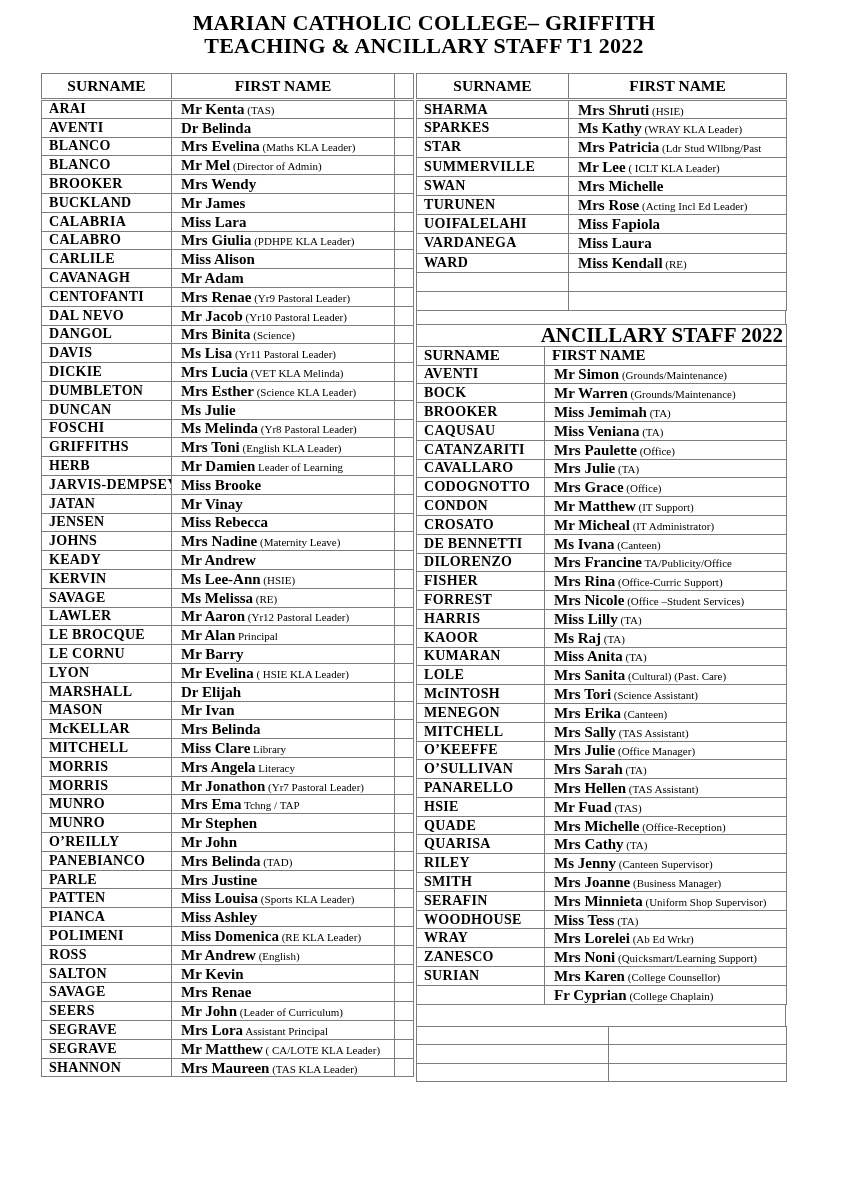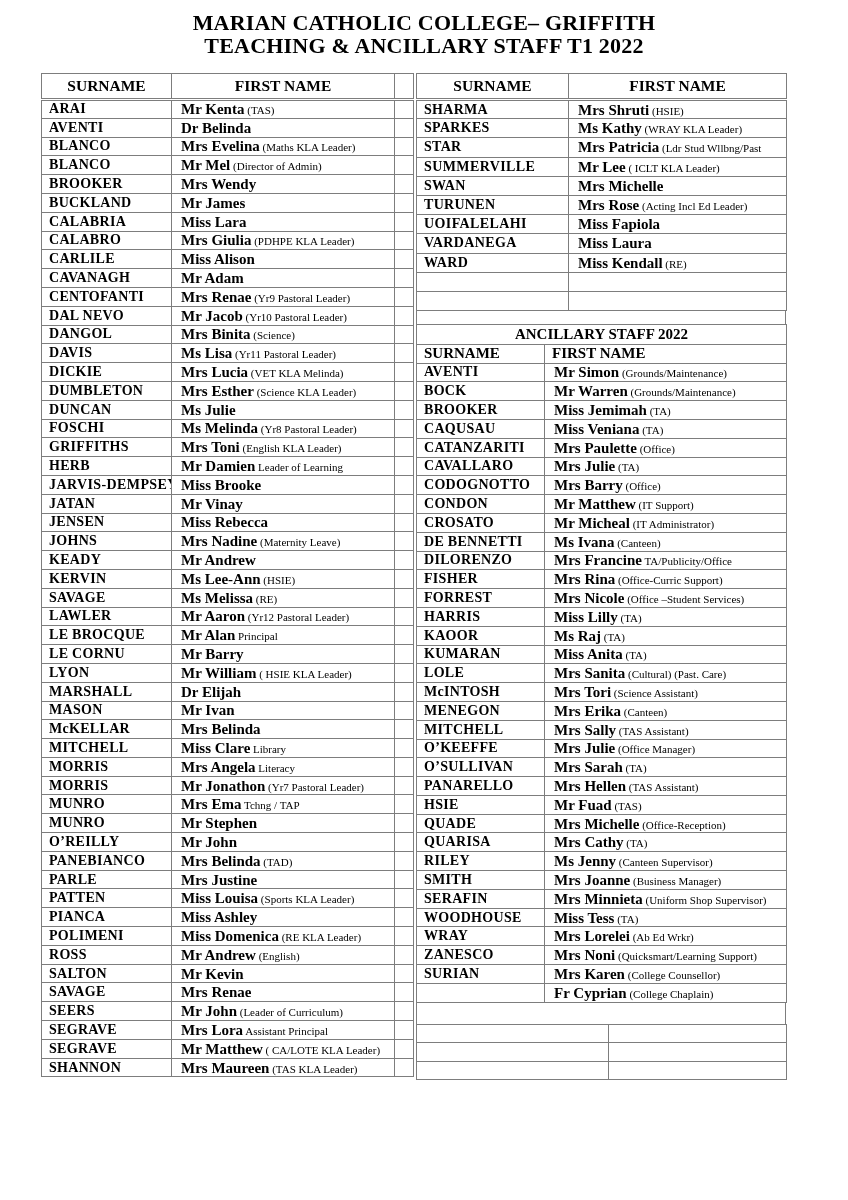--- a/index.html
+++ b/index.html
@@ -16,21 +16,21 @@
   td.sur.small{font-size:14px;letter-spacing:.4px;}
   td.fn{padding-left:9px;}
   .nm{font-size:15px;font-weight:bold;}
   .role{font-size:11px;font-weight:normal;}
   .gapcol{padding:0;}
   .teaching td{height:19.2px;}
   .fullrow{border:1px solid #7d7d7d;margin-top:-1px;}
   .fullrow.a{height:13px;}
   .fullrow.b{height:21px;}
   .anc-table{margin-top:-1px;}
-  .anc-title{height:20px;text-align:center;font-weight:bold;font-size:15px;}
+  .anc-title{height:20px;text-align:right;font-weight:bold;font-size:21px;}
   .anc-head td{font-size:15px;font-weight:bold;height:18.5px;padding-left:7px;}
   .bottom-table{margin-top:-1px;}
   .bottom-table td{height:18.5px;}
 </style>
 </head>
 <body>
 
 <div class="title">
   <div>MARIAN CATHOLIC COLLEGE– GRIFFITH</div>
   <div>TEACHING &amp; ANCILLARY STAFF T1 2022</div>
@@ -198,21 +198,21 @@
             <td class="fn"><span class="nm">Mr Alan</span><span class="role"> Principal</span></td>
             <td class="gapcol"></td>
           </tr>
           <tr>
             <td class="sur">LE CORNU</td>
             <td class="fn"><span class="nm">Mr Barry</span></td>
             <td class="gapcol"></td>
           </tr>
           <tr>
             <td class="sur">LYON</td>
-            <td class="fn"><span class="nm">Mr William</span><span class="role"> ( HSIE KLA Leader)</span></td>
+            <td class="fn"><span class="nm">Mr Evelina</span><span class="role"> ( HSIE KLA Leader)</span></td>
             <td class="gapcol"></td>
           </tr>
           <tr>
             <td class="sur">MARSHALL</td>
             <td class="fn"><span class="nm">Dr Elijah</span></td>
             <td class="gapcol"></td>
           </tr>
           <tr>
             <td class="sur">MASON</td>
             <td class="fn"><span class="nm">Mr Ivan</span></td>
@@ -411,21 +411,21 @@
           <tr>
             <td class="sur">CATANZARITI</td>
             <td class="fn"><span class="nm">Mrs Paulette</span><span class="role"> (Office)</span></td>
           </tr>
           <tr>
             <td class="sur">CAVALLARO</td>
             <td class="fn"><span class="nm">Mrs Julie</span><span class="role"> (TA)</span></td>
           </tr>
           <tr>
             <td class="sur">CODOGNOTTO</td>
-            <td class="fn"><span class="nm">Mrs Barry</span><span class="role"> (Office)</span></td>
+            <td class="fn"><span class="nm">Mrs Grace</span><span class="role"> (Office)</span></td>
           </tr>
           <tr>
             <td class="sur">CONDON</td>
             <td class="fn"><span class="nm">Mr Matthew</span><span class="role"> (IT Support)</span></td>
           </tr>
           <tr>
             <td class="sur">CROSATO</td>
             <td class="fn"><span class="nm">Mr Micheal</span><span class="role"> (IT Administrator)</span></td>
           </tr>
           <tr>

